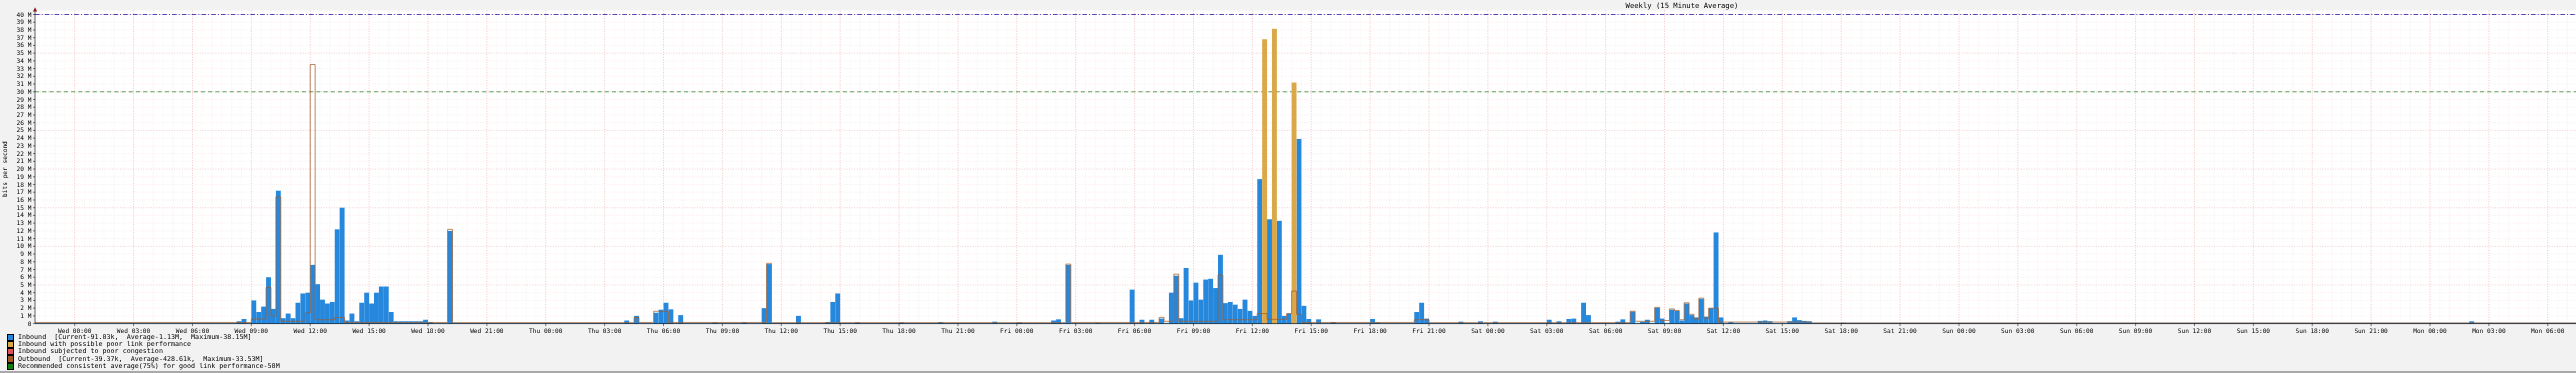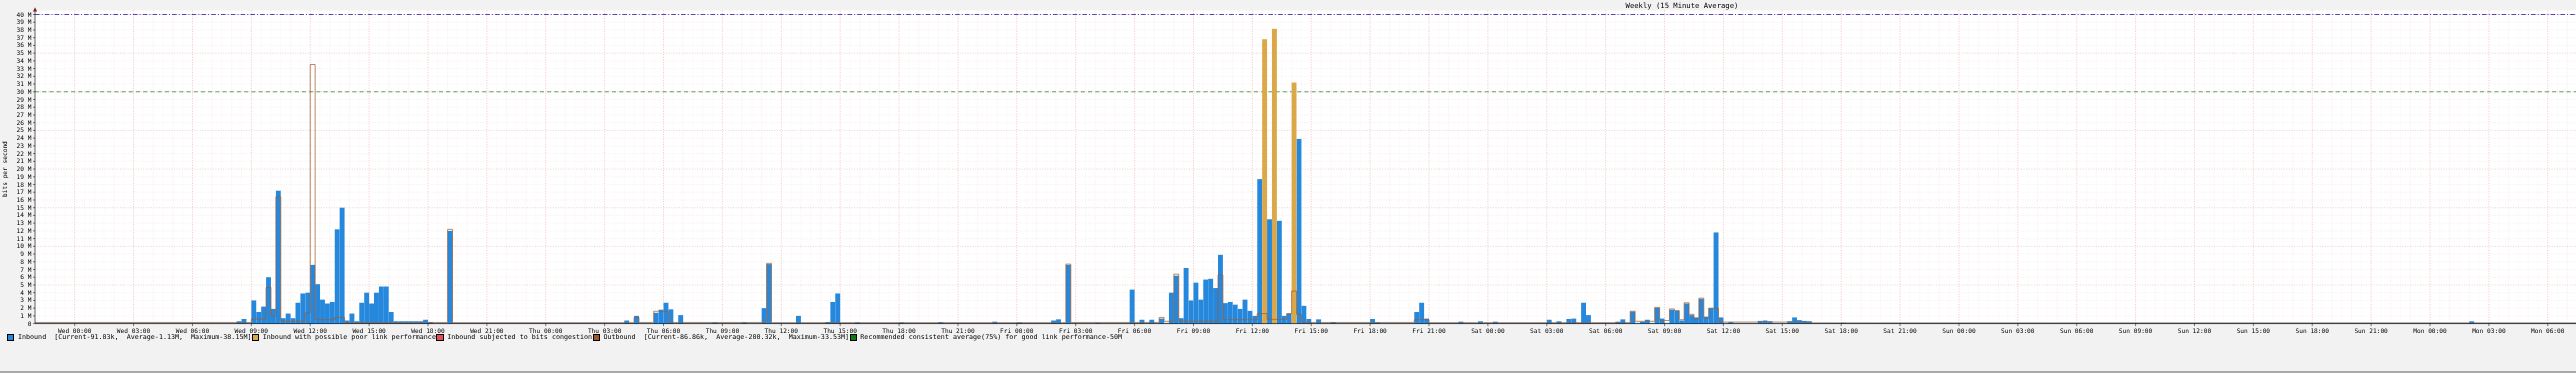--- a/index.html
+++ b/index.html
@@ -6,21 +6,21 @@
   body{
     width:3347px;height:373px;position:relative;
     background:#f2f2f2;
     font-family:"DejaVu Sans Mono","Liberation Mono",monospace;
     overflow:hidden;
   }
   #graph-root{position:absolute;inset:0;}
   #chart-svg{position:absolute;left:0;top:0;}
   #legend{
     position:absolute;left:7.2px;top:334px;
-    display:flex;flex-direction:row;gap:0.5px;
+    display:flex;flex-direction:column;gap:0.5px;
   }
   .legend-row{display:flex;align-items:center;height:6.7px;}
   .swatch{
     width:5.2px;height:5.2px;border:0.5px solid #000;
     display:inline-block;margin-right:3.6px;flex:0 0 auto;
   }
   .legend-label{
     font-size:6.7px;color:#000;white-space:pre;line-height:6.7px;
   }
   #bottom-strip{
@@ -857,25 +857,25 @@
     <div class="legend-row">
       <span class="swatch" style="background: rgb(38, 136, 221);"></span>
       <span class="legend-label">Inbound  [Current-91.03k,  Average-1.13M,  Maximum-38.15M]</span>
     </div>
     <div class="legend-row">
       <span class="swatch" style="background: rgb(219, 168, 73);"></span>
       <span class="legend-label">Inbound with possible poor link performance</span>
     </div>
     <div class="legend-row">
       <span class="swatch" style="background: rgb(224, 80, 90);"></span>
-      <span class="legend-label">Inbound subjected to bits congestion</span>
+      <span class="legend-label">Inbound subjected to poor congestion</span>
     </div>
     <div class="legend-row">
       <span class="swatch" style="background: rgb(160, 90, 40);"></span>
-      <span class="legend-label">Outbound  [Current-86.86k,  Average-200.32k,  Maximum-33.53M]</span>
+      <span class="legend-label">Outbound  [Current-39.37k,  Average-428.61k,  Maximum-33.53M]</span>
     </div>
     <div class="legend-row">
       <span class="swatch" style="background: rgb(15, 124, 15);"></span>
       <span class="legend-label">Recommended consistent average(75%) for good link performance-50M</span>
     </div>
   </div>
 
   <div id="bottom-strip"></div>
 </div>
 

